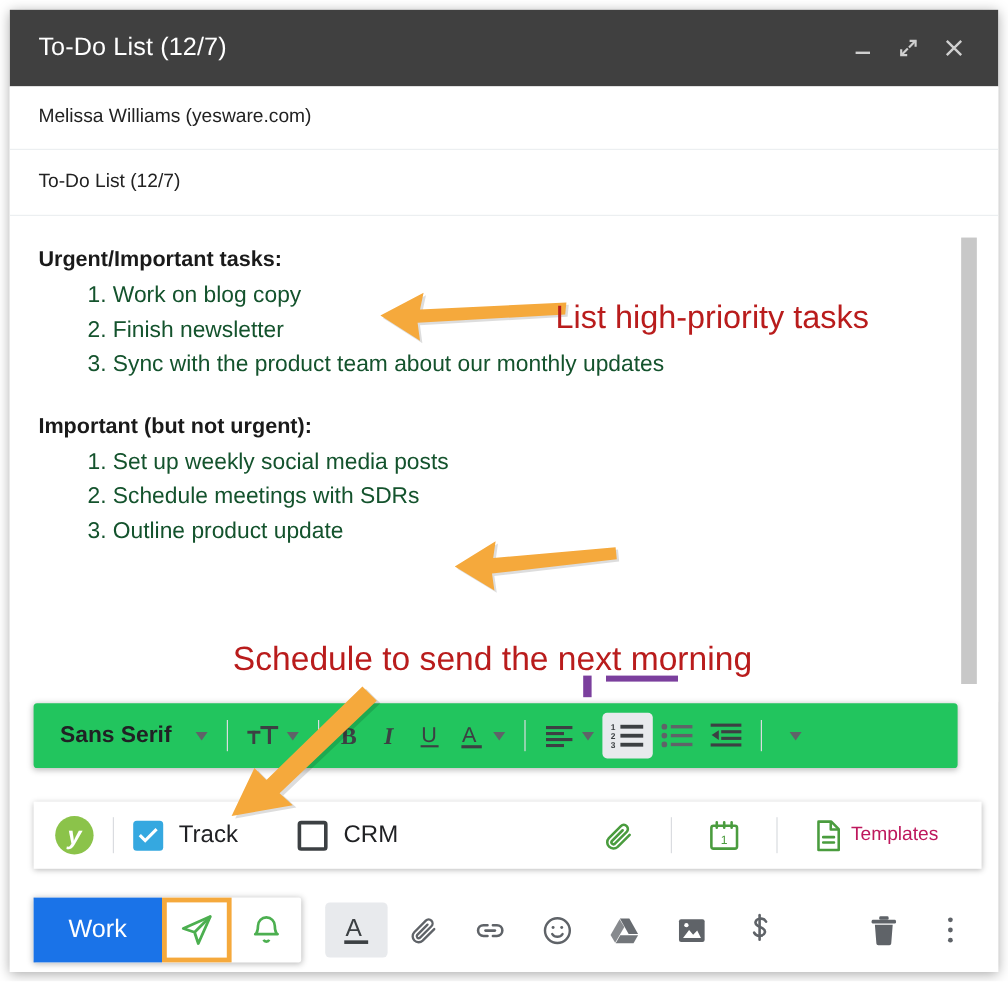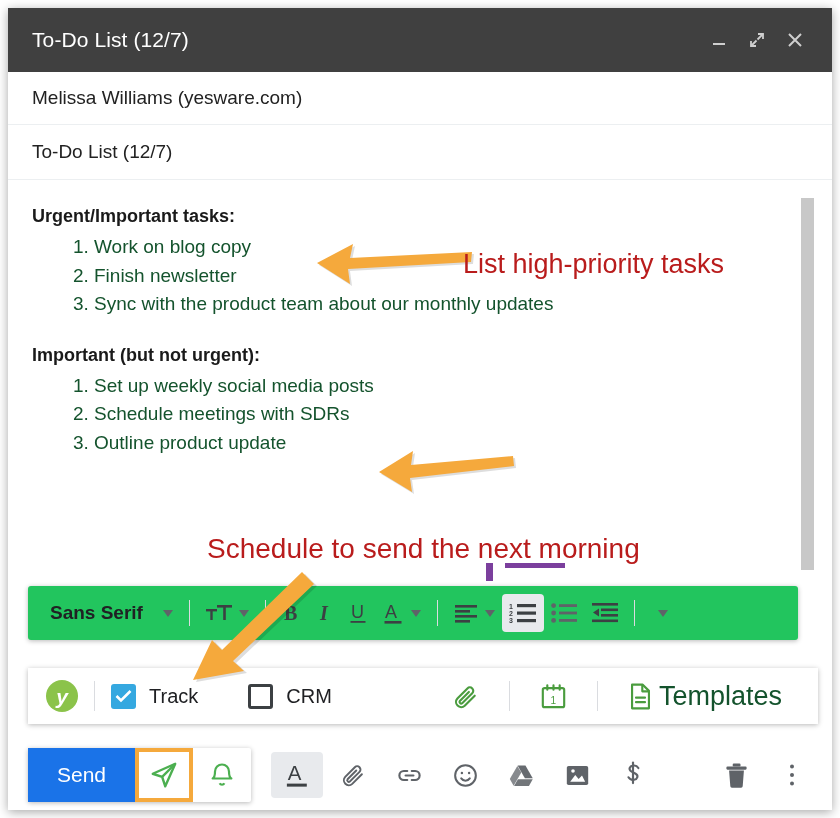--- a/index.html
+++ b/index.html
@@ -72,21 +72,21 @@
     box-sizing: border-box;
     padding: 0 24px;
     display: flex;
     align-items: center;
     border-bottom: 1px solid #eceff1;
     background: #fff;
   }
   #to-row   { top: 64px;  height: 53px; }
   #subj-row { top: 117px; height: 55px; }
   .field-text {
-    font-size: 19px;
+    font-size: 16px;
     color: #222222;
     white-space: nowrap;
   }
 
   
   .body-area {
     position: absolute;
     left: 0;
     top: 172px;
     width: 824px;
@@ -241,22 +241,22 @@
   .chk.off { background: #ffffff; border: 3px solid #3c4043; }
   .chk-label {
     font-size: 20px;
     color: #202124;
     margin-left: 13px;
     white-space: nowrap;
   }
   .yw-right { margin-left:auto; display:flex; align-items:center; }
   .yw-icon { padding: 0 14px; display:flex; align-items:center; cursor:pointer; }
   .yw-templates {
-    font-size: 27px;
-    color: #14532d;
+    font-size: 16px;
+    color: #be185d;
     margin-left: 6px;
     padding-right: 4px;
     white-space: nowrap;
   }
 
   
   .send-bar {
     position: absolute;
     left: 20px;
     top: 740px;
@@ -313,21 +313,21 @@
   
   .anno {
     position: absolute;
     color: #b91c1c;
     font-size: 27px;
     white-space: nowrap;
     pointer-events: none;
   }
   #anno-1 { left: 463px; top: 249px; }
   #anno-2 { left: 498px; top: 468px; }
-  #anno-3 { left: 207px; top: 533px; font-size: 28px; }
+  #anno-3 { left: 194px; top: 533px; font-size: 28px; }
   .arrow-svg { position: absolute; pointer-events: none; }
   #arrow-1 { left: 316px; top: 238px; }
   #arrow-2 { left: 378px; top: 443px; }
   #arrow-3 { left: 190px; top: 566px; }
 </style>
 </head>
 <body>
 
 <div id="screen">
   <div class="compose-window">
@@ -531,21 +531,21 @@
             <path d="M7 13 L15 13 M7 17 L15 17" stroke-linecap="round"></path>
           </svg>
           <span class="yw-templates">Templates</span>
         </div>
       </div>
     </div>
 
     <div class="send-bar">
       <div class="send-group">
         <div class="send-btn">
-          <span>Send</span>
+          <span>Work</span>
         </div>
         <div class="sendlater-btn">
           <svg width="30" height="30" viewBox="0 0 24 24" fill="none" stroke="#4caf50" stroke-width="1.9" stroke-linejoin="round">
             <path d="M21 3 L3 11 L10.5 13.5 L13 21 Z"></path>
             <path d="M10.5 13.5 L21 3"></path>
           </svg>
         </div>
         <div class="bell-btn">
           <svg width="28" height="28" viewBox="0 0 24 24" fill="none" stroke="#4caf50" stroke-width="1.9" stroke-linejoin="round">
             <path d="M12 3 a6 6 0 0 1 6 6 c0 5 2 6 2 6 H4 s2-1 2-6 a6 6 0 0 1 6-6 Z"></path>

